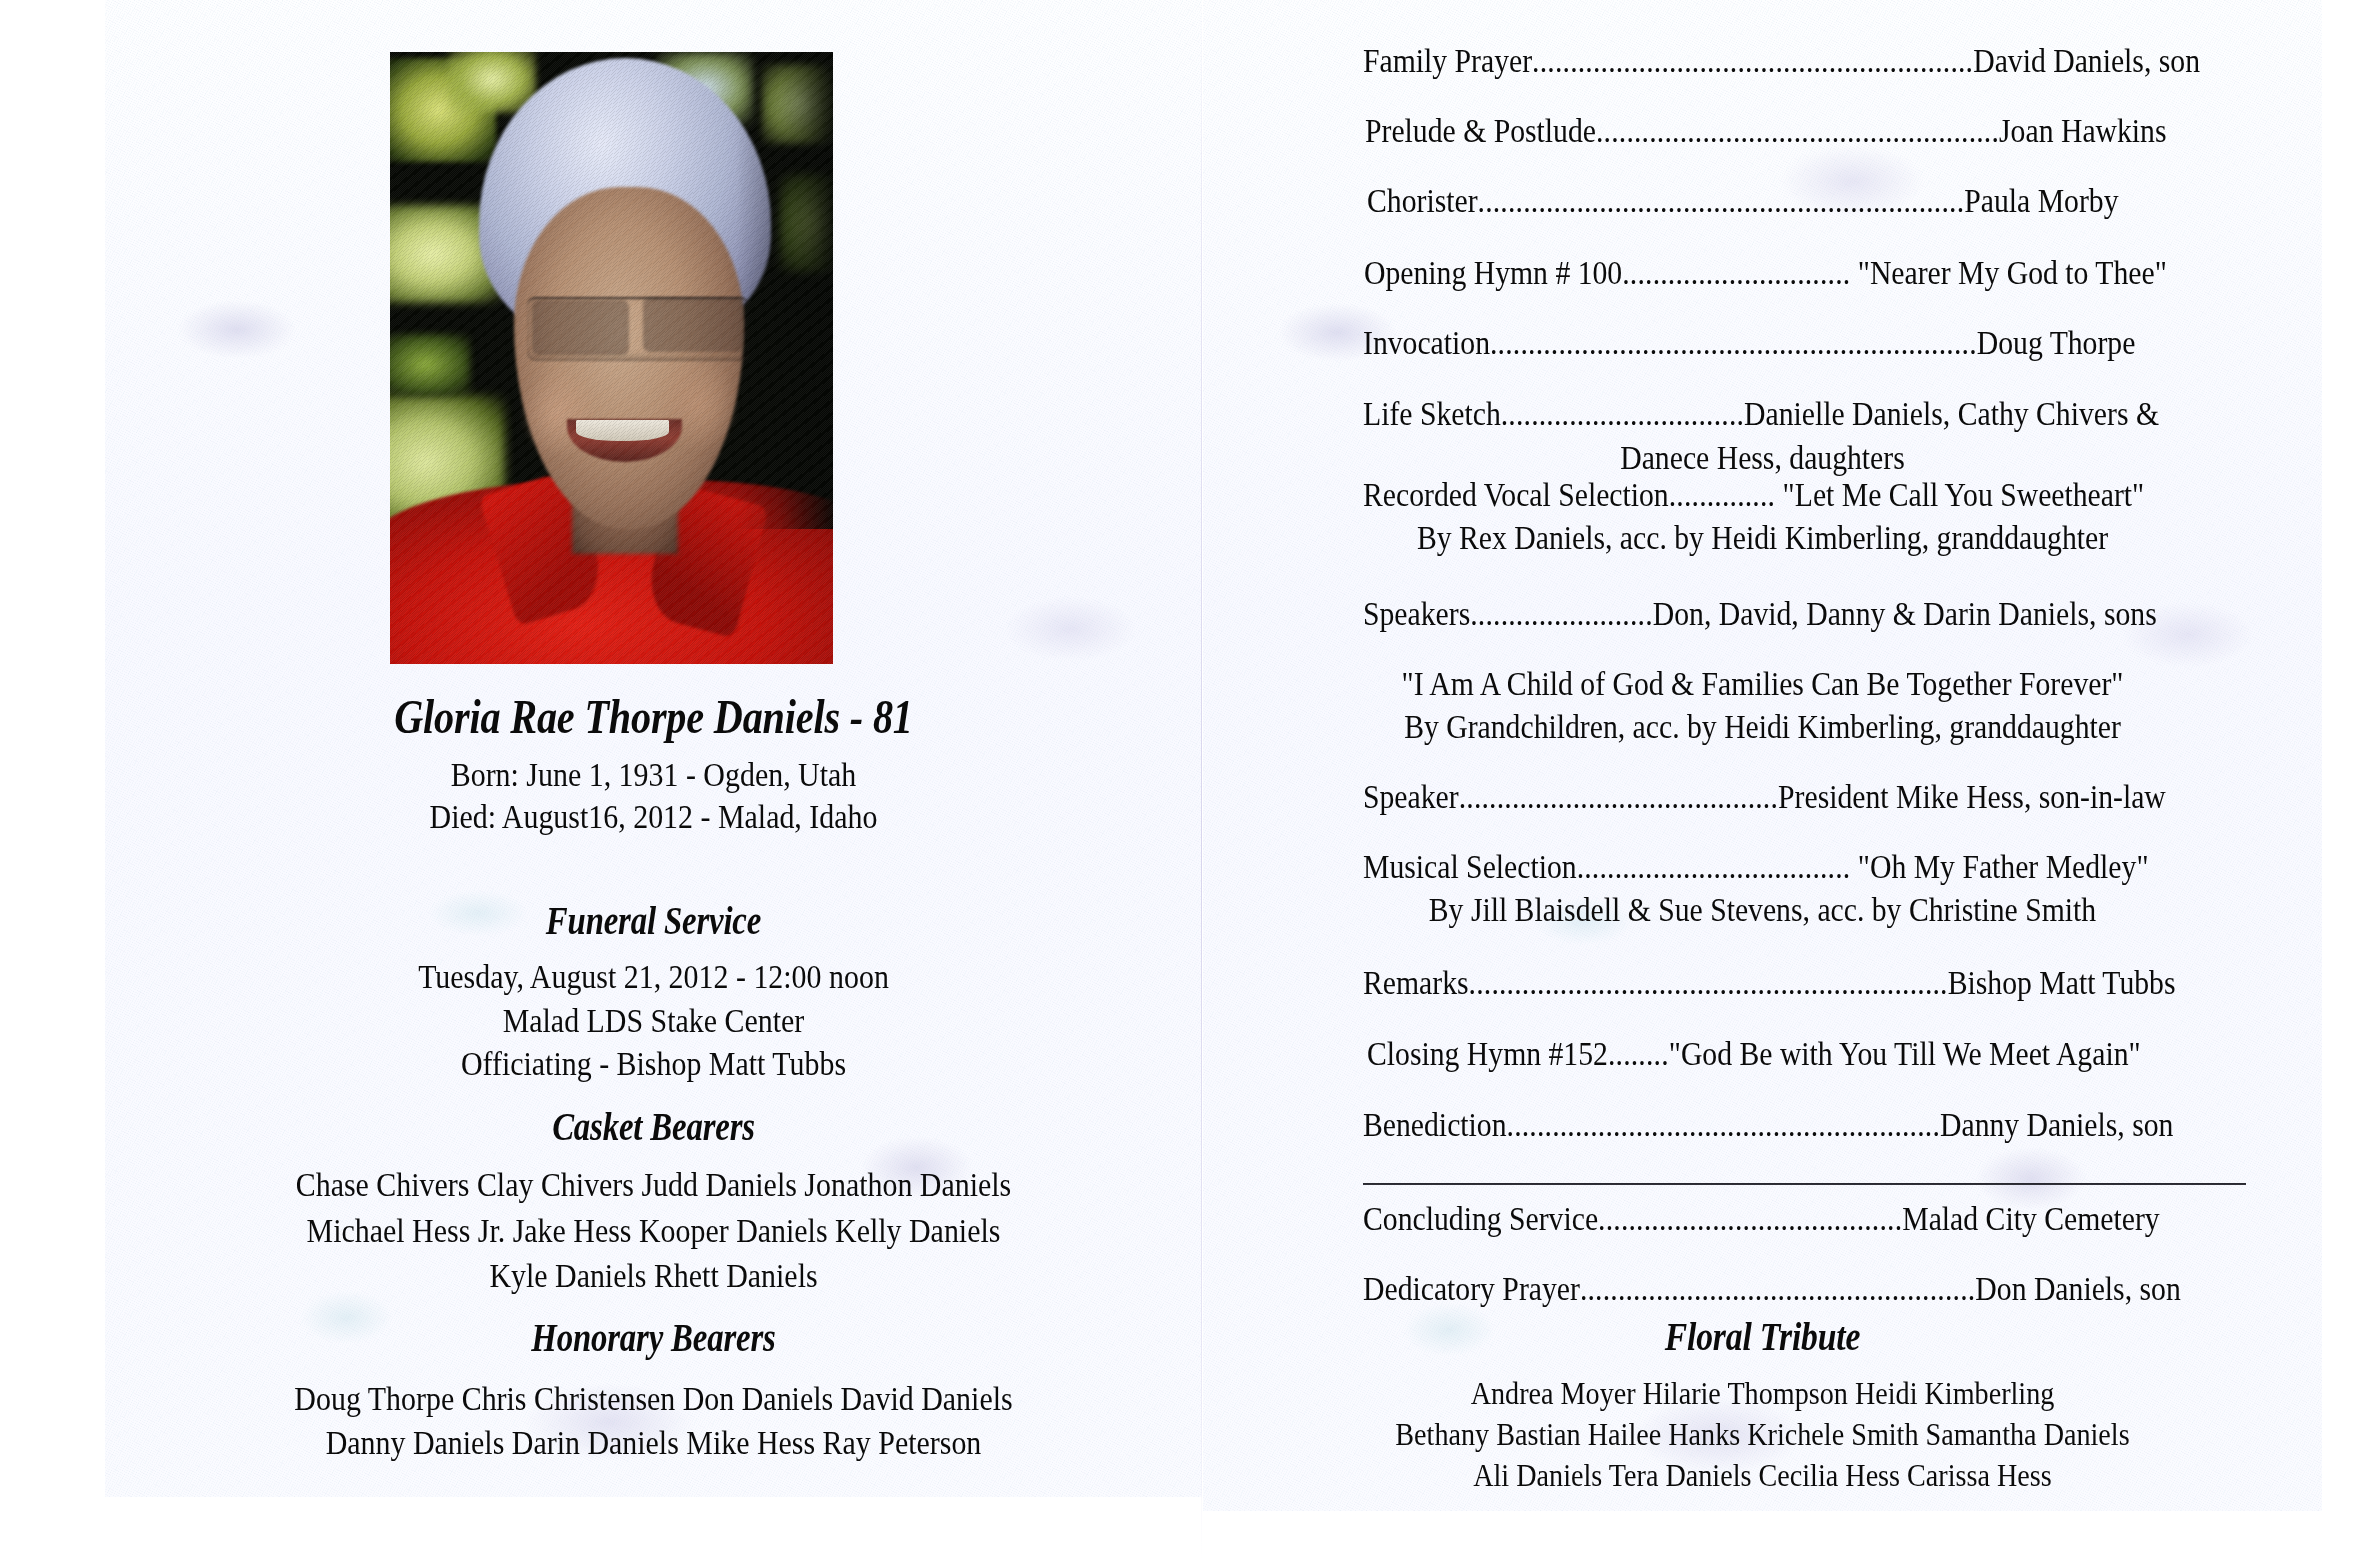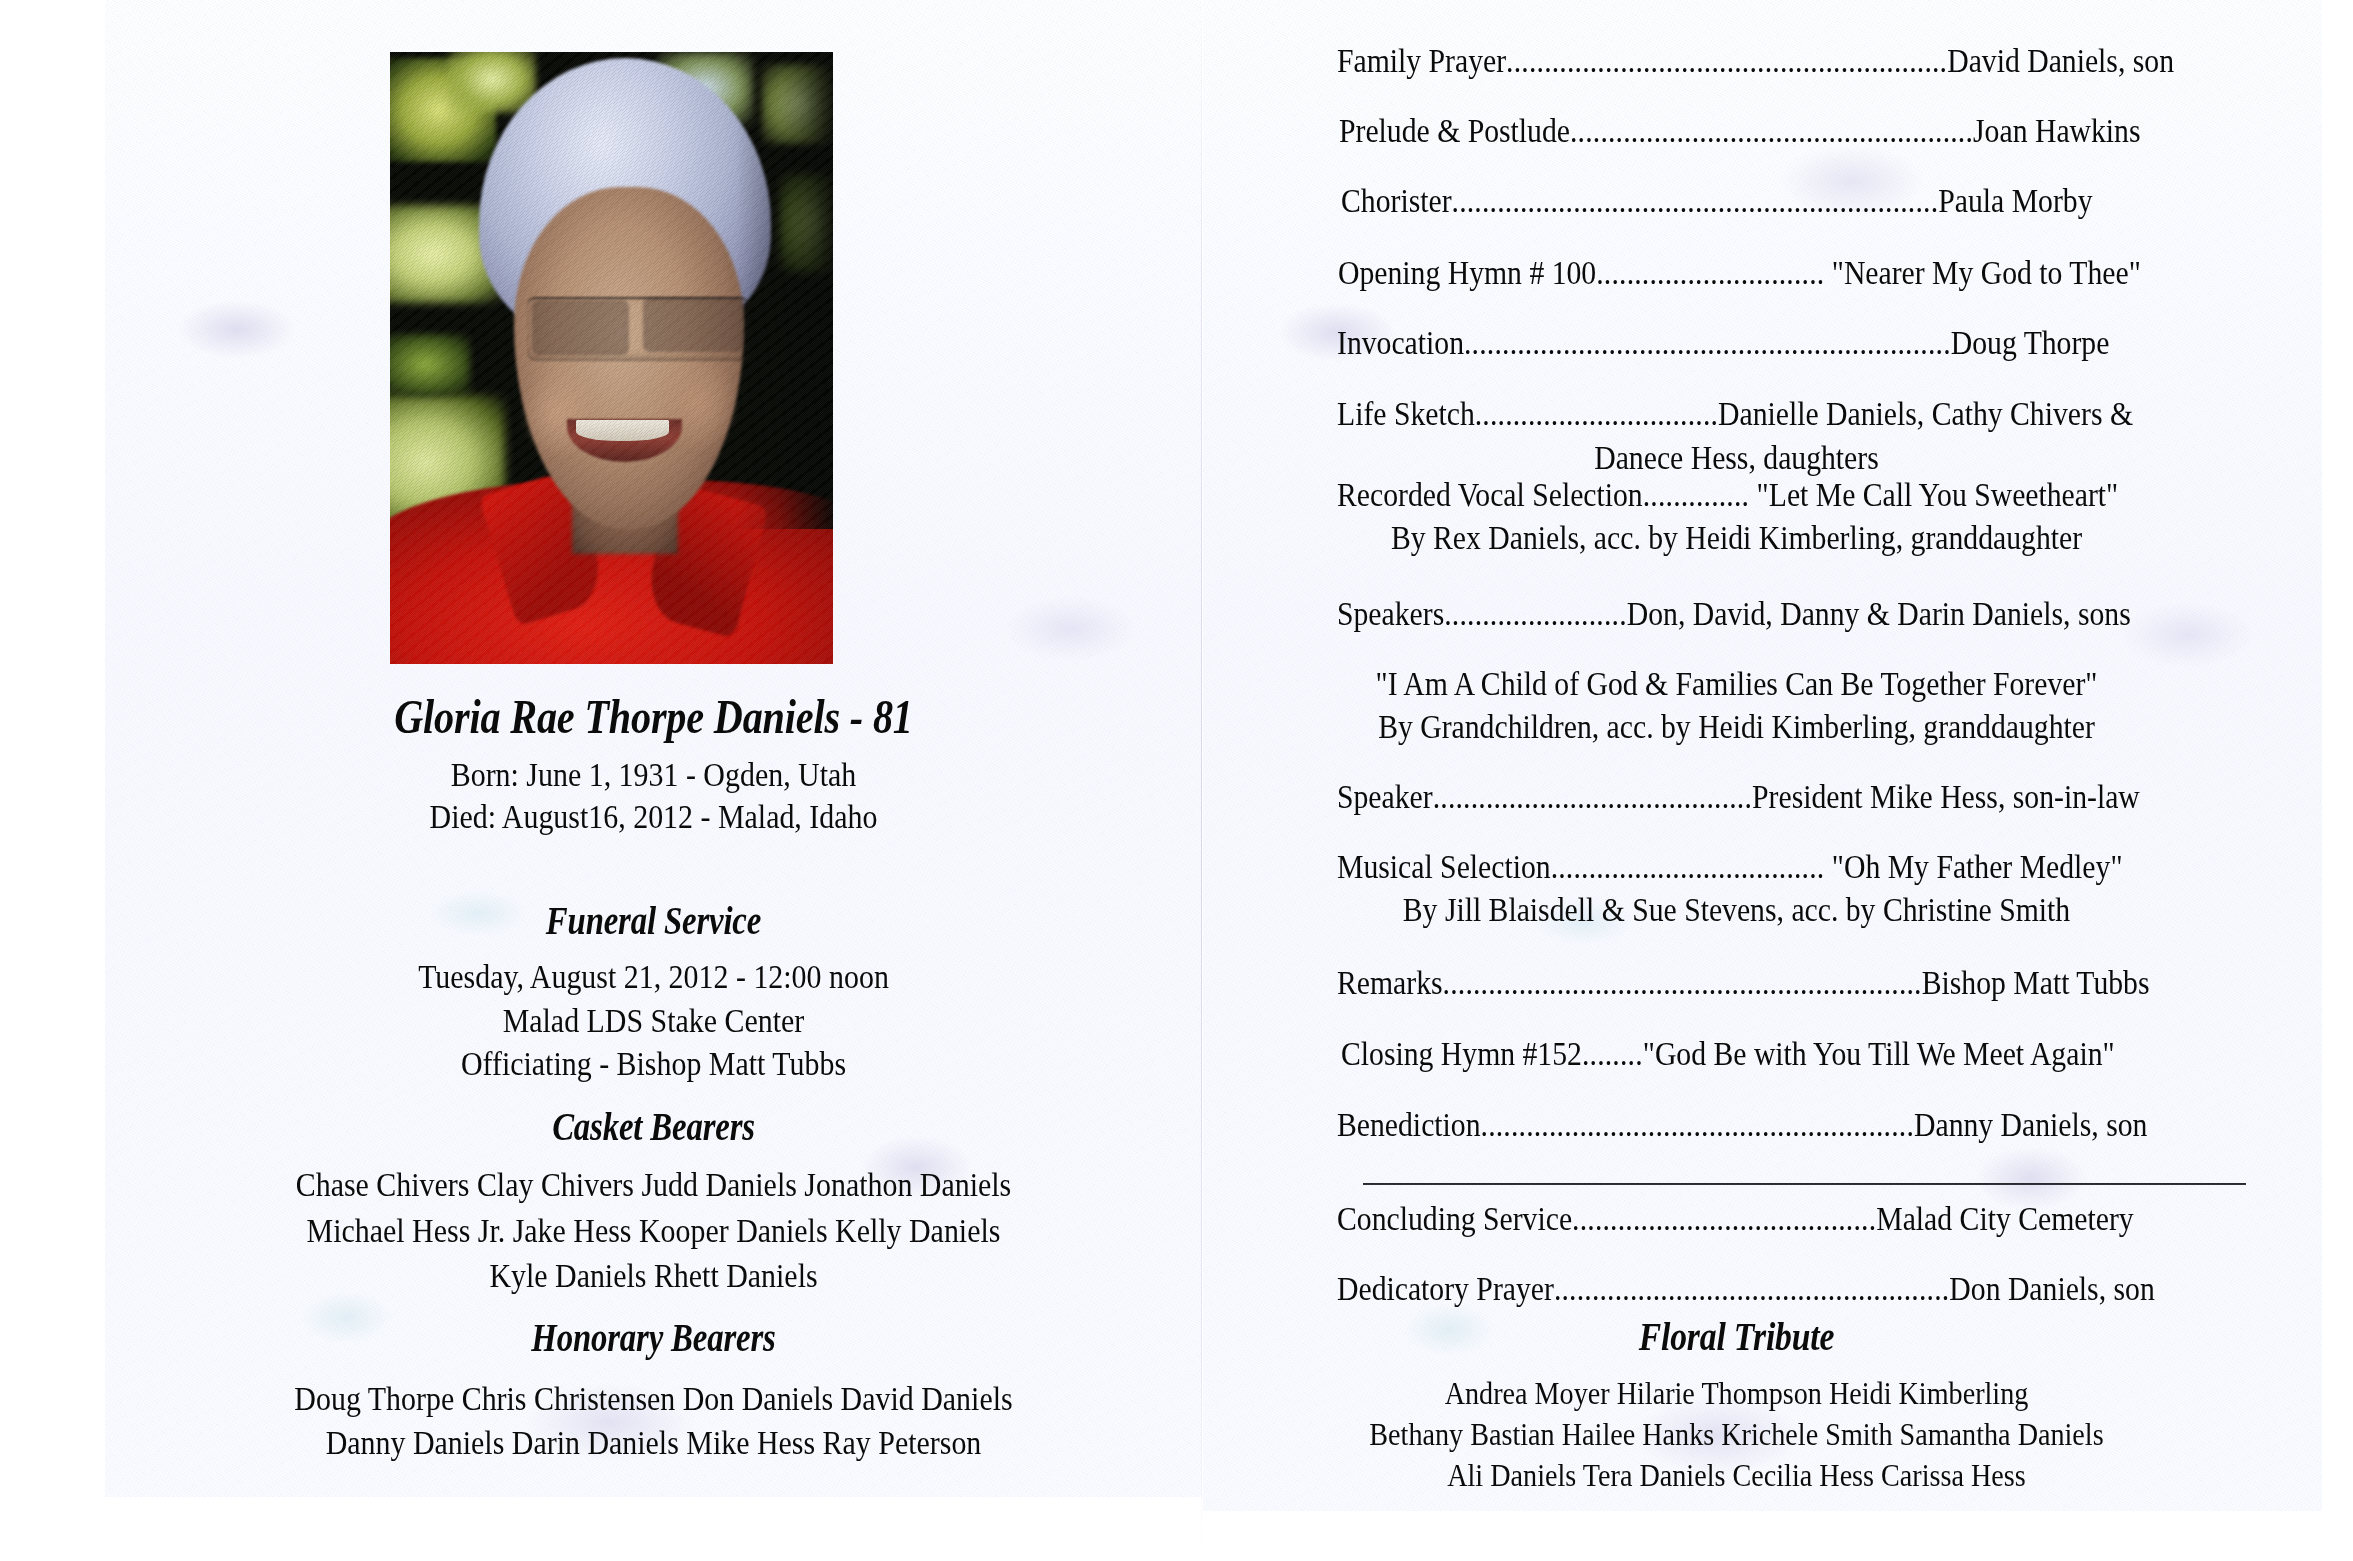--- a/index.html
+++ b/index.html
@@ -182,21 +182,21 @@
   .ctr { text-align: center; }
 
   
   #left-col { position:absolute; left:105px; top:0; width:1097px; height:1497px; }
   .name-title { font-size: 49px; line-height: 1.0; }
   .sub-line   { font-size: 34px;  line-height: 1.0; }
   .sec-head   { font-size: 40px;  line-height: 1.0; }
   .bearer-line{ font-size: 34px;  line-height: 1.0; }
 
   
-  #right-col { position:absolute; left:1177px; top:0; width:1119px; height:1511px; }
+  #right-col { position:absolute; left:1203px; top:0; width:1119px; height:1511px; }
   .prog-row {
     position: absolute;
     font-size: 33px;
     line-height: 1.0;
     white-space: nowrap;
     font-family: "Liberation Serif", "DejaVu Serif", serif;
     color: #0b0b0b;
     transform: scaleX(0.9);
   }
   .prog-row.left-anchor  { transform-origin: left center; }

